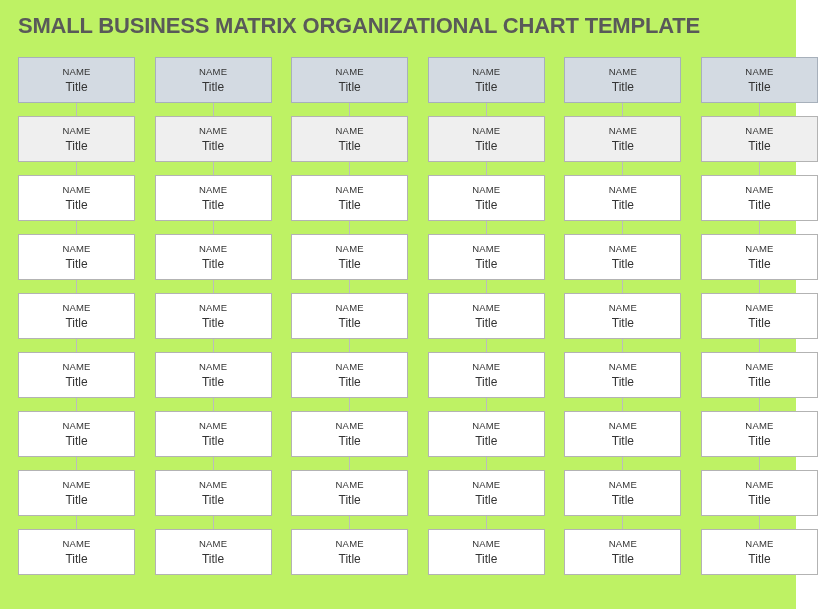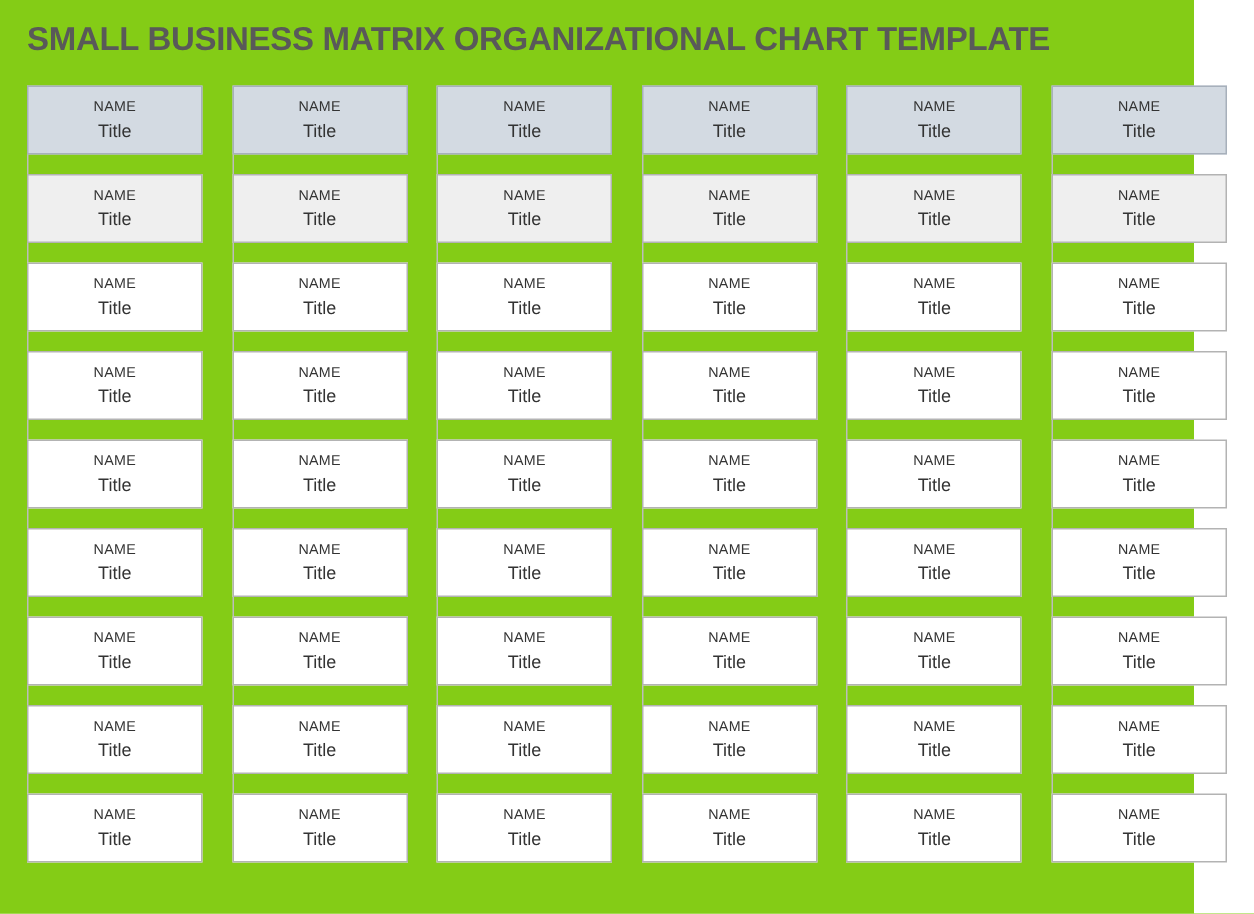--- a/index.html
+++ b/index.html
@@ -10,21 +10,21 @@
     width: 836px;
     height: 609px;
     background: #ffffff;
     font-family: "Liberation Sans", sans-serif;
     overflow: hidden;
   }
   .page {
     position: relative;
     width: 796px;
     height: 609px;
-    background: #84cc16;
+    background: #bef264;
     box-sizing: border-box;
   }
   .page-title {
     position: absolute;
     left: 18px;
     top: 13px;
     font-family: "Liberation Sans", sans-serif;
     font-size: 22px;
     font-weight: bold;
     letter-spacing: -0.2px;
@@ -43,20 +43,21 @@
   .chart-row {
     display: flex;
     flex-direction: row;
     justify-content: space-between;
     width: 800px;
   }
   .col {
     width: 117px;
     display: flex;
     flex-direction: column;
+    align-items: center;
   }
   .node {
     box-sizing: border-box;
     width: 117px;
     height: 46px;
     border: 1px solid #b3b3b3;
     background: #ffffff;
     display: flex;
     flex-direction: column;
     align-items: center;

